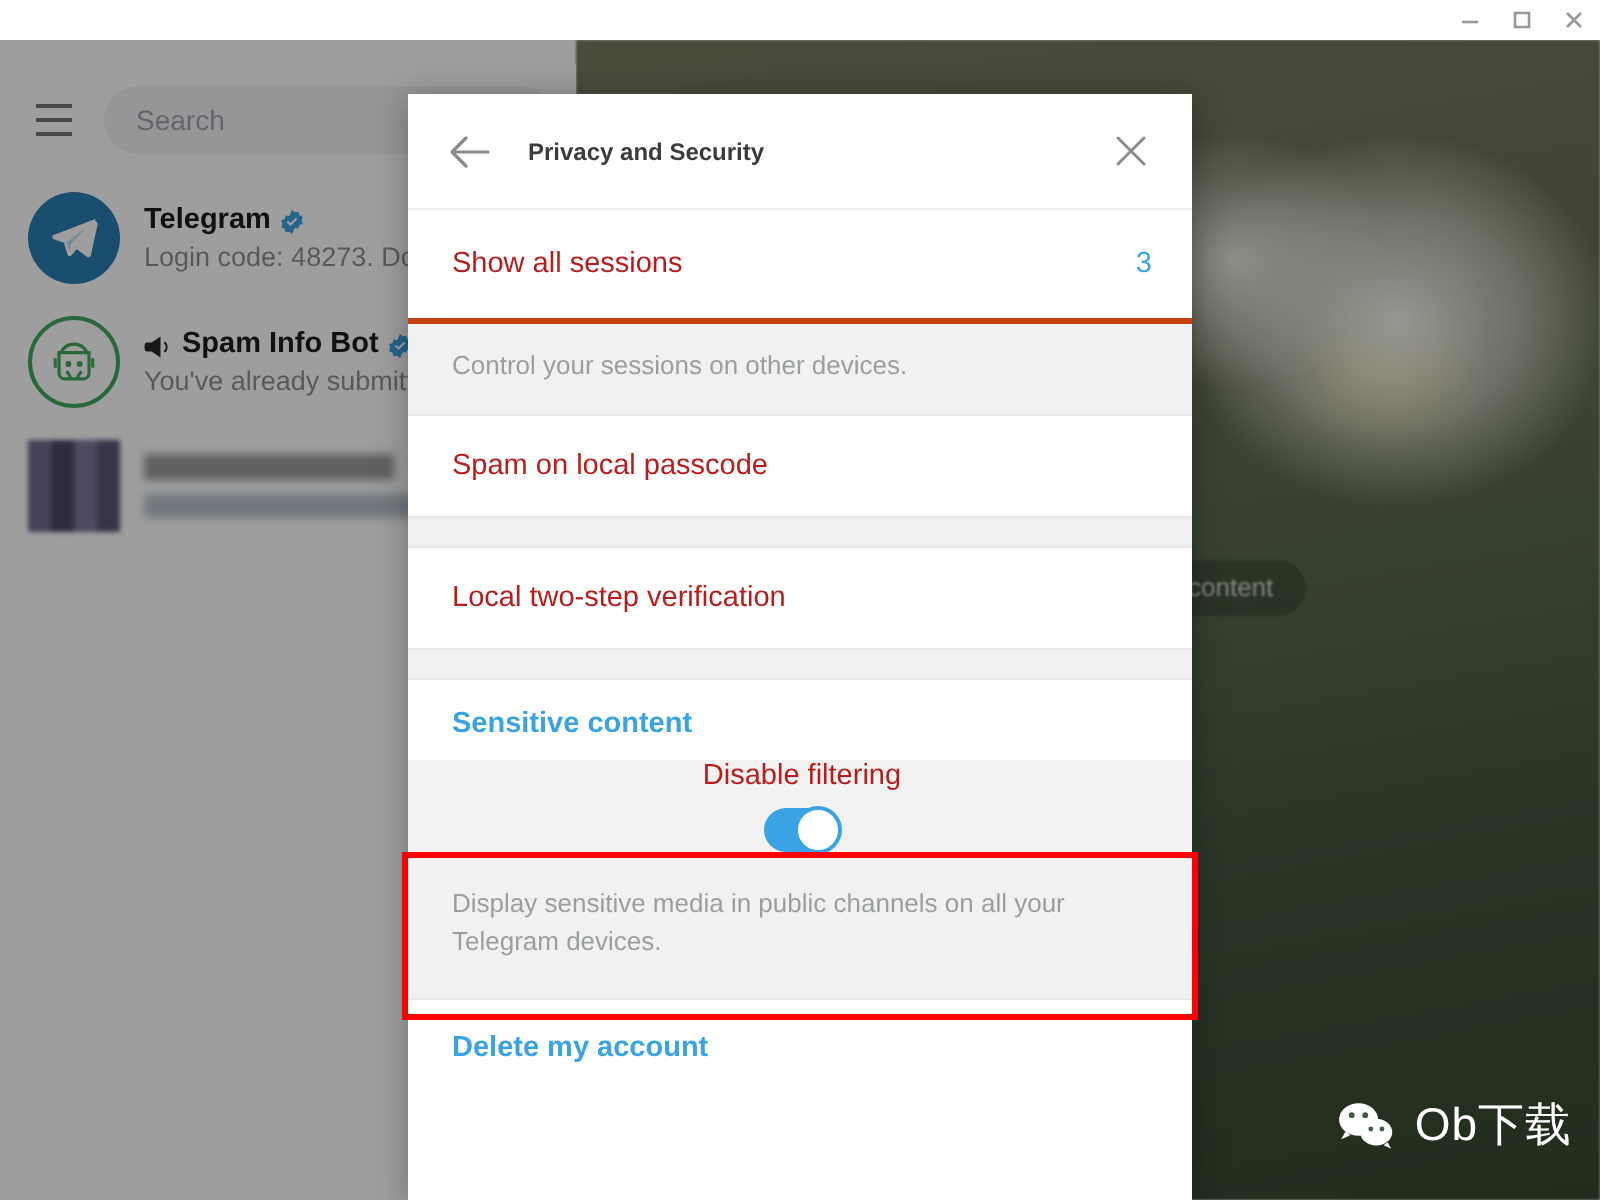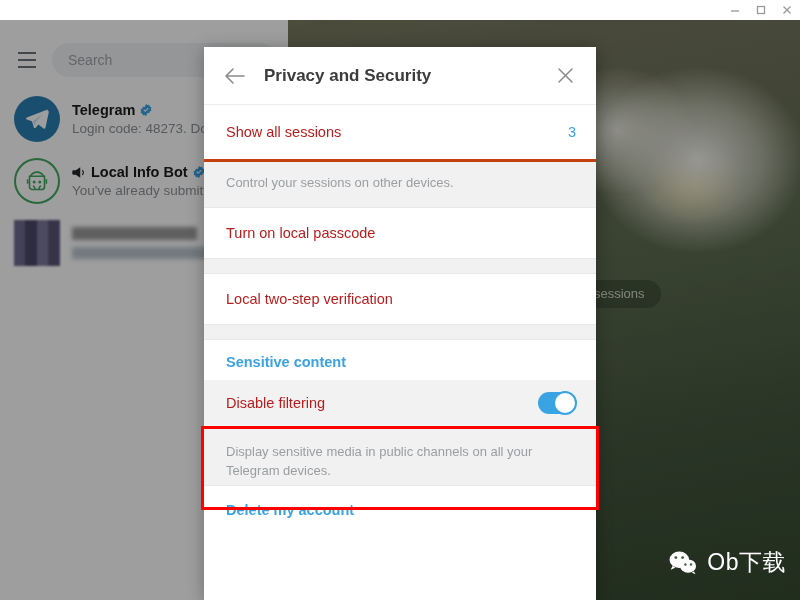--- a/index.html
+++ b/index.html
@@ -70,21 +70,21 @@
   .chatrow{ height:62px; display:flex; align-items:center; padding:0 12px 0 14px; }
   .avatar{
     width:46px; height:46px; border-radius:50%; flex:none;
     display:flex; align-items:center; justify-content:center;
   }
   .av-tg{ background:#2b7fb3; }
   .av-bot{ background:#ffffff; border:2px solid #41a85f; }
   .chatmeta{ margin-left:12px; min-width:0; flex:1; }
   .chatname{
     font-size:14.5px; font-weight:bold; color:#1c1c1e;
-    display:flex; align-items:center; gap:4px; white-space:nowrap;
+    display:flex; align-items:flex-end; gap:4px; white-space:nowrap;
   }
   .chatmsg{
     font-size:13.5px; color:#8d9296; margin-top:3px;
     white-space:nowrap; overflow:hidden;
   }
   .badge-verified{ width:14px; height:14px; flex:none; }
   .icon-bot{ width:15px; height:13px; flex:none; }
 
   
   #censored{ height:62px; display:flex; align-items:center; padding:0 12px 0 14px; }
@@ -116,21 +116,21 @@
     box-shadow:0 2px 16px rgba(0,0,0,.30);
     overflow:hidden;
   }
   #dlg-head{
     height:58px; display:flex; align-items:center; padding:0 18px 0 16px;
     border-bottom:1px solid #ededed; background:#fff;
   }
   #back-btn{ width:30px; height:30px; display:flex; align-items:center;
              justify-content:center; color:#8b8b8b; }
   #dlg-title{
-    font-size:17px; font-weight:bold; color:#3c3c3c; margin-left:14px; flex:1;
+    font-size:12px; font-weight:bold; color:#3c3c3c; margin-left:14px; flex:1;
   }
   #close-btn{ width:26px; height:26px; display:flex; align-items:center;
               justify-content:center; color:#8b8b8b; }
 
   .sect-gap{ height:16px; background:#f1f1f1; border-top:1px solid #e8e8e8;
              border-bottom:1px solid #e8e8e8; }
   .row{
     min-height:50px; display:flex; align-items:center;
     padding:0 20px 0 22px; background:#fff;
   }
@@ -138,21 +138,21 @@
   .row-value{ font-size:14.5px; color:#3aa3e3; }
   .sect-head{
     padding:14px 22px 10px; font-size:14.5px; color:#3aa3e3; font-weight:bold;
     background:#fff;
   }
   .hint{
     background:#f1f1f1; padding:12px 22px 14px;
     font-size:13px; color:#9a9ea1; line-height:1.45;
     border-top:3px solid #c2410c; border-bottom:1px solid #e8e8e8;
   }
-  .row-hover{ background:#f2f2f2; }
+  .row-hover{ background:#f2f2f2;flex-direction:column; }
 
   
   .toggle{ width:38px; height:22px; border-radius:11px; background:#3aa3e3;
            position:relative; flex:none; }
   .toggle .knob{
     position:absolute; top:-1px; right:-1px; width:24px; height:24px;
     border-radius:50%; background:#fff; border:2px solid #3aa3e3;
   }
 
   
@@ -188,21 +188,21 @@
         <line x1="2.5" y1="2.5" x2="9.5" y2="9.5" stroke="currentColor" stroke-width="1.3"></line>
         <line x1="9.5" y1="2.5" x2="2.5" y2="9.5" stroke="currentColor" stroke-width="1.3"></line>
       </svg>
   </div>
 </div>
 
 <div id="app">
 
   <div id="chatbg">
     <div id="stem"></div>
-    <div id="pill">sessions</div>
+    <div id="pill">content</div>
   </div>
 
   <div id="sidebar">
 
     <div id="topbar">
       <div id="burger">
         <i></i>
           <i></i>
           <i></i>
       </div>
@@ -240,21 +240,21 @@
           <circle cx="19" cy="17" r="1.6" fill="#41a85f" stroke="none"></circle>
           <path d="M12 21c1.5 1.5 2 3 2 4M20 21c-1.5 1.5-2 3-2 4"></path>
         </svg>
       </div>
       <div class="chatmeta">
         <div class="chatname">
           <svg class="icon-bot" viewBox="0 0 20 16" fill="#26282b">
             <path d="M2 5h3l6-4v14l-6-4H2a1.6 1.6 0 0 1-1.6-1.6V6.6A1.6 1.6 0 0 1 2 5z"></path>
             <path d="M14 5.2a4.2 4.2 0 0 1 0 5.6" stroke="#26282b" stroke-width="1.4" fill="none" stroke-linecap="round"></path>
           </svg>
-          <span>Local Info Bot</span>
+          <span>Spam Info Bot</span>
           <svg class="badge-verified" viewBox="0 0 24 24" fill="#3aa3e3">
             <path d="M12 1.5l2.3 2.1 3.1-.4 1 3 2.9 1.2-1 3 1 3-2.9 1.2-1 3-3.1-.4L12 22.5l-2.3-2.1-3.1.4-1-3L2.7 16.6l1-3-1-3 2.9-1.2 1-3 3.1.4z"></path>
             <path d="M7.4 12.2l1.3-1.3 2 2 4.6-4.6 1.3 1.3-5.9 5.9z" fill="#fff"></path>
           </svg>
         </div>
         <div class="chatmsg">You've already submitt</div>
       </div>
     </div>
 
     <div id="censored" style="position:relative;">
@@ -287,37 +287,37 @@
       </div>
     </div>
 
     <div class="row" style="min-height:54px;">
       <span class="row-label">Show all sessions</span>
       <span class="row-value">3</span>
     </div>
     <div class="hint">Control your sessions on other devices.</div>
 
     <div class="row">
-      <span class="row-label">Turn on local passcode</span>
+      <span class="row-label">Spam on local passcode</span>
     </div>
     <div class="sect-gap"></div>
 
     <div class="row">
       <span class="row-label">Local two-step verification</span>
     </div>
     <div class="sect-gap"></div>
 
     <div class="sect-head">Sensitive content</div>
     <div class="row row-hover" style="min-height:46px;">
       <span class="row-label">Disable filtering</span>
       <span class="toggle">
         <span class="knob"></span>
       </span>
     </div>
-    <div class="hint" style="padding-top:14px;padding-bottom:4px;">Display sensitive media in public channels on all your Telegram devices.</div>
+    <div class="hint" style="padding-top:14px;padding-bottom:18px;">Display sensitive media in public channels on all your Telegram devices.</div>
 
     <div class="sect-head" style="padding-top:16px;">Delete my account</div>
 
   </div>
 
   <div id="highlight"></div>
 
   <div id="watermark">
     <svg width="30" height="26" viewBox="0 0 32 28">
       <ellipse cx="12" cy="10.5" rx="10.5" ry="8.8" fill="#ffffff"></ellipse>

